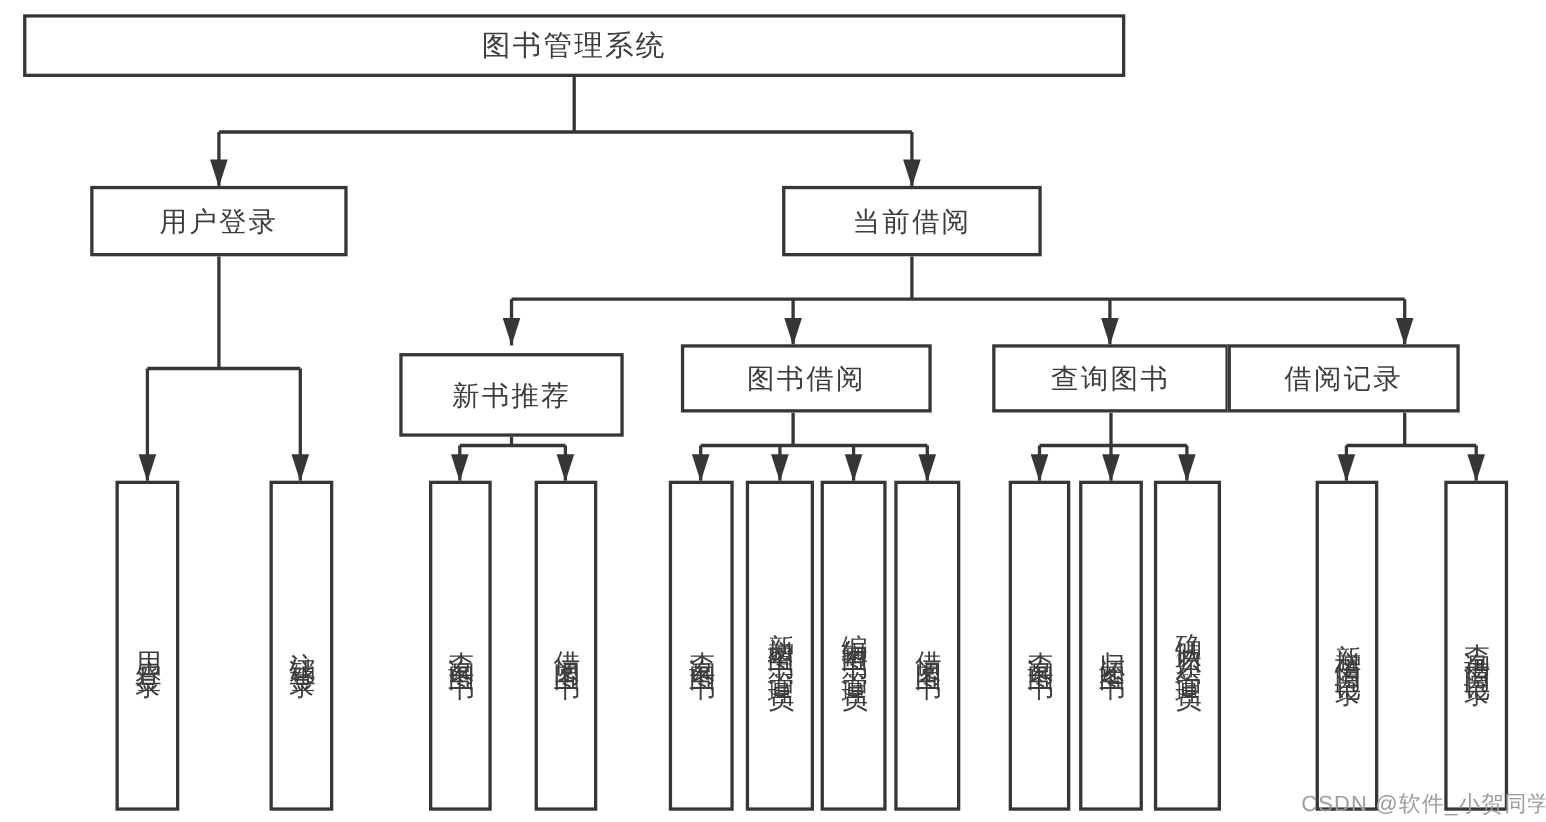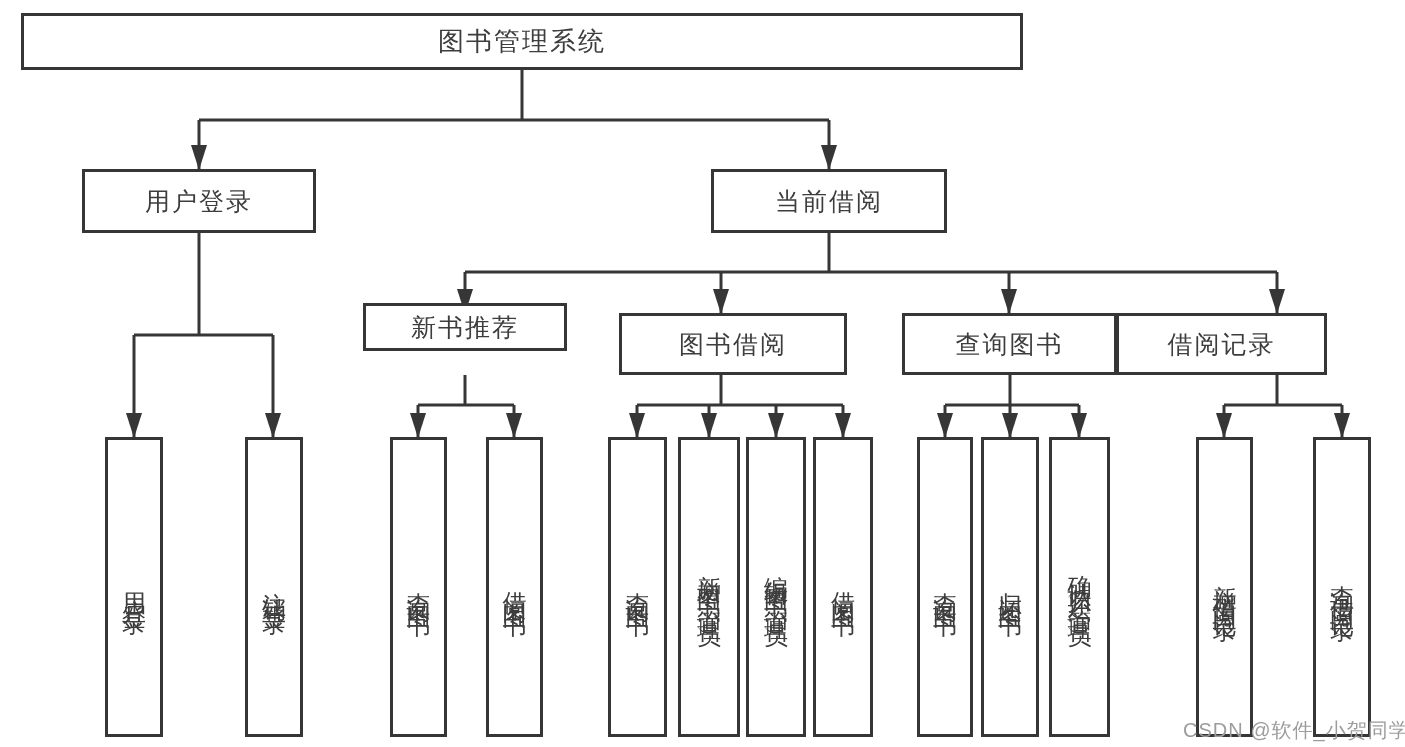--- a/index.html
+++ b/index.html
@@ -112,21 +112,21 @@
     <span class="htext">图书管理系统</span>
   </div>
 
   <div class="box" style="left:82px;top:169px;width:234px;height:64px">
     <span class="htext">用户登录</span>
   </div>
   <div class="box" style="left:711px;top:169px;width:236px;height:64px">
     <span class="htext">当前借阅</span>
   </div>
 
-  <div class="box" style="left:363px;top:303px;width:204px;height:48px">
+  <div class="box" style="left:363px;top:321px;width:204px;height:76px">
     <span class="htext">新书推荐</span>
   </div>
   <div class="box" style="left:619px;top:313px;width:228px;height:62px">
     <span class="htext">图书借阅</span>
   </div>
   <div class="box" style="left:902px;top:313px;width:215px;height:62px">
     <span class="htext">查询图书</span>
   </div>
   <div class="box" style="left:1116px;top:313px;width:211px;height:62px">
     <span class="htext">借阅记录</span>

